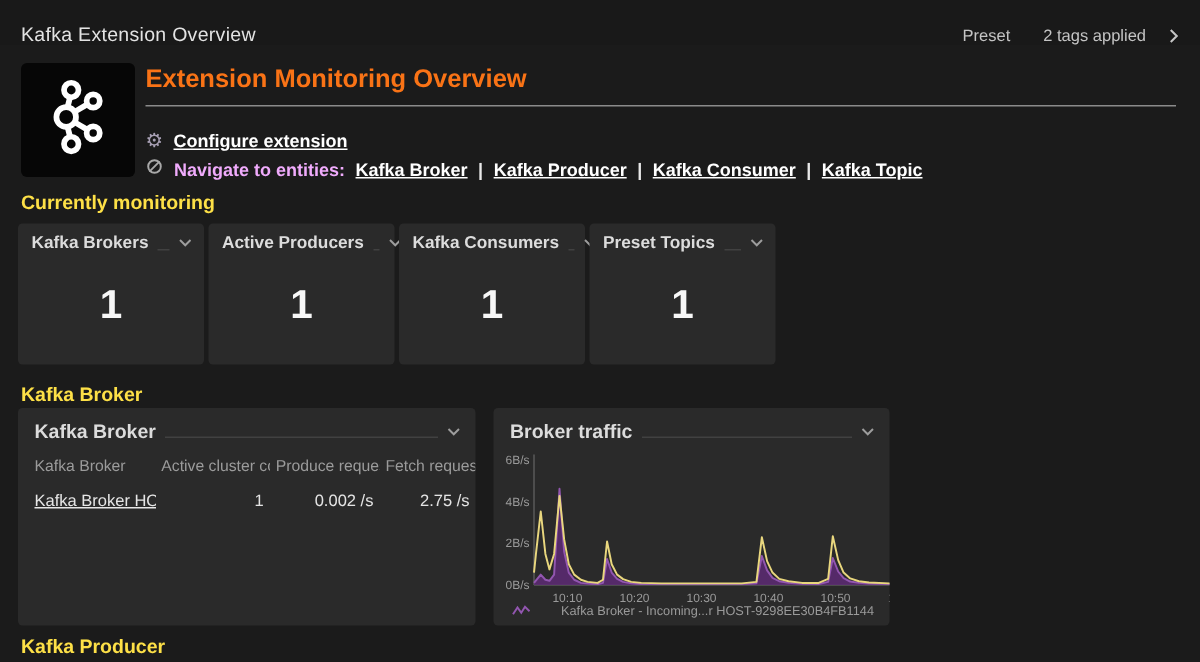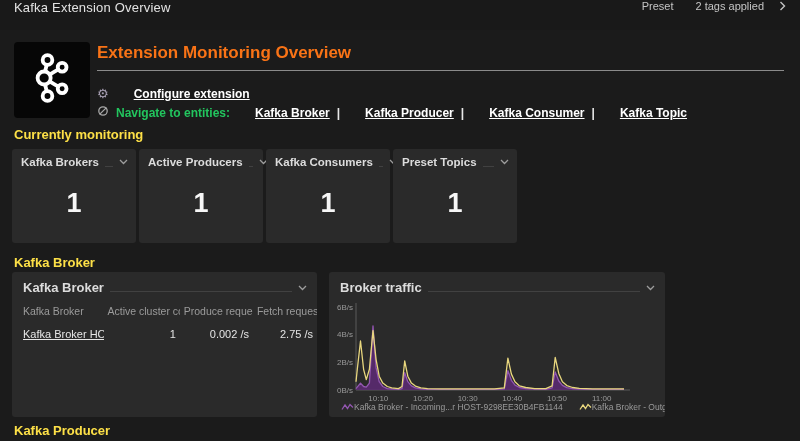--- a/index.html
+++ b/index.html
@@ -3,64 +3,64 @@
 <meta charset="utf-8">
 <style>
   html,body{margin:0;padding:0;}
   body{
     width:800px;height:441px;overflow:hidden;position:relative;
     background:#1b1b1b;color:#e8e8e8;
     font-family:"Liberation Sans","DejaVu Sans",sans-serif;
   }
   
   .topbar{position:absolute;left:0;top:0;width:800px;height:30px;background:#191919;
-    display:flex;align-items:flex-start;padding:0 14px;box-sizing:border-box;}
+    display:flex;align-items:flex-end;padding:0 14px;box-sizing:border-box;}
   .topbar-title{font-size:13px;color:#e3e3e3;letter-spacing:.2px;}
   .topbar-right{margin-left:auto;display:flex;align-items:center;gap:22px;font-size:11px;color:#c4c4c4;padding-left:12px;}
   .tags-btn{display:flex;align-items:center;gap:15px;cursor:pointer;}
   
   .logo-tile{position:absolute;left:14px;top:42px;width:76px;height:76px;background:#060606;
     border-radius:4px;display:flex;align-items:center;justify-content:center;}
   .emo-title{position:absolute;left:97px;top:43px;font-size:17px;font-weight:bold;color:#f97316;}
   .title-rule{position:absolute;left:97px;top:70px;width:687px;height:0;border-bottom:1px solid #8b8b8b;}
   .hdr-row{position:absolute;left:97px;font-size:12px;font-weight:bold;display:flex;align-items:center;gap:7px;}
   .row-configure{top:87px;}
   .row-navigate{top:105px;}
-  .hdr-link{color:#fff;text-decoration:underline;cursor:pointer;margin-left:18px;}
+  .hdr-link{color:#fff;text-decoration:underline;cursor:pointer;}
   .gear{color:#a79fb3;font-size:13px;line-height:12px;}
   .sep{color:#e8e8e8;font-weight:bold;}
-  .nav-label{color:#22c55e;}
+  .nav-label{color:#f0abfc;}
   
   .section-label{position:absolute;left:14px;font-size:13px;font-weight:bold;color:#fde047;}
   
   .tiles-row{position:absolute;left:12px;top:149px;display:flex;gap:3px;}
   .tile{width:124px;height:94px;background:#2a2a2a;border-radius:3px;box-sizing:border-box;}
   .tile-head{display:flex;align-items:center;padding:7px 8px 0 9px;}
   .tile-head .t-label{font-size:11.5px;font-weight:bold;color:#dcdcdc;white-space:nowrap;}
   .tile-head .t-spacer{flex:1;border-bottom:1px solid #414141;margin:0 6px;transform:translateY(4px);min-width:4px;}
   .chev{flex:0 0 auto;cursor:pointer;display:flex;}
   .tile-value{font-size:27px;font-weight:600;color:#f7f7f7;text-align:center;margin-top:20px;}
   
   .big-tile{position:absolute;top:272px;height:145px;background:#2a2a2a;border-radius:3px;box-sizing:border-box;overflow:hidden;}
   .big-tile .tile-head{padding:8px 10px 0 11px;}
   .big-tile .tile-head .t-label{font-size:13px;}
   .tile-table{left:12px;width:305px;}
-  .tile-chart{left:329px;width:336px;}
+  .tile-chart{left:329px;width:264px;}
   
   table.broker{width:100%;border-collapse:collapse;table-layout:fixed;margin-top:6px;font-size:10.5px;}
   table.broker th{color:#9b9b9b;font-weight:normal;text-align:left;padding:4px 4px 5px 4px;
     white-space:nowrap;overflow:hidden;cursor:pointer;}
   table.broker td{color:#e4e4e4;font-size:11px;padding:6px 4px;white-space:nowrap;overflow:hidden;}
   table.broker th:first-child,table.broker td:first-child{padding-left:11px;}
   table.broker td.num{text-align:right;}
   .row-link{color:#e6e6e6;text-decoration:underline;cursor:pointer;}
   
   .plot-wrap{margin-top:2px;}
   .legend{position:absolute;left:12px;bottom:5px;display:flex;gap:16px;align-items:center;}
-  .legend-item{display:flex;align-items:center;gap:0;font-size:8.5px;color:#9a9a9a;cursor:pointer;white-space:nowrap;}
+  .legend-item{display:flex;align-items:center;gap:20px;font-size:8.5px;color:#9a9a9a;cursor:pointer;white-space:nowrap;}
   svg text.tick{font-family:"Liberation Sans","DejaVu Sans",sans-serif;font-size:8px;fill:#9a9a9a;}
 </style>
 </head>
 <body>
 
 <div class="topbar">
   <span class="topbar-title">Kafka Extension Overview</span>
   <span class="topbar-right">
     <span>Preset</span>
     <span class="tags-btn">

